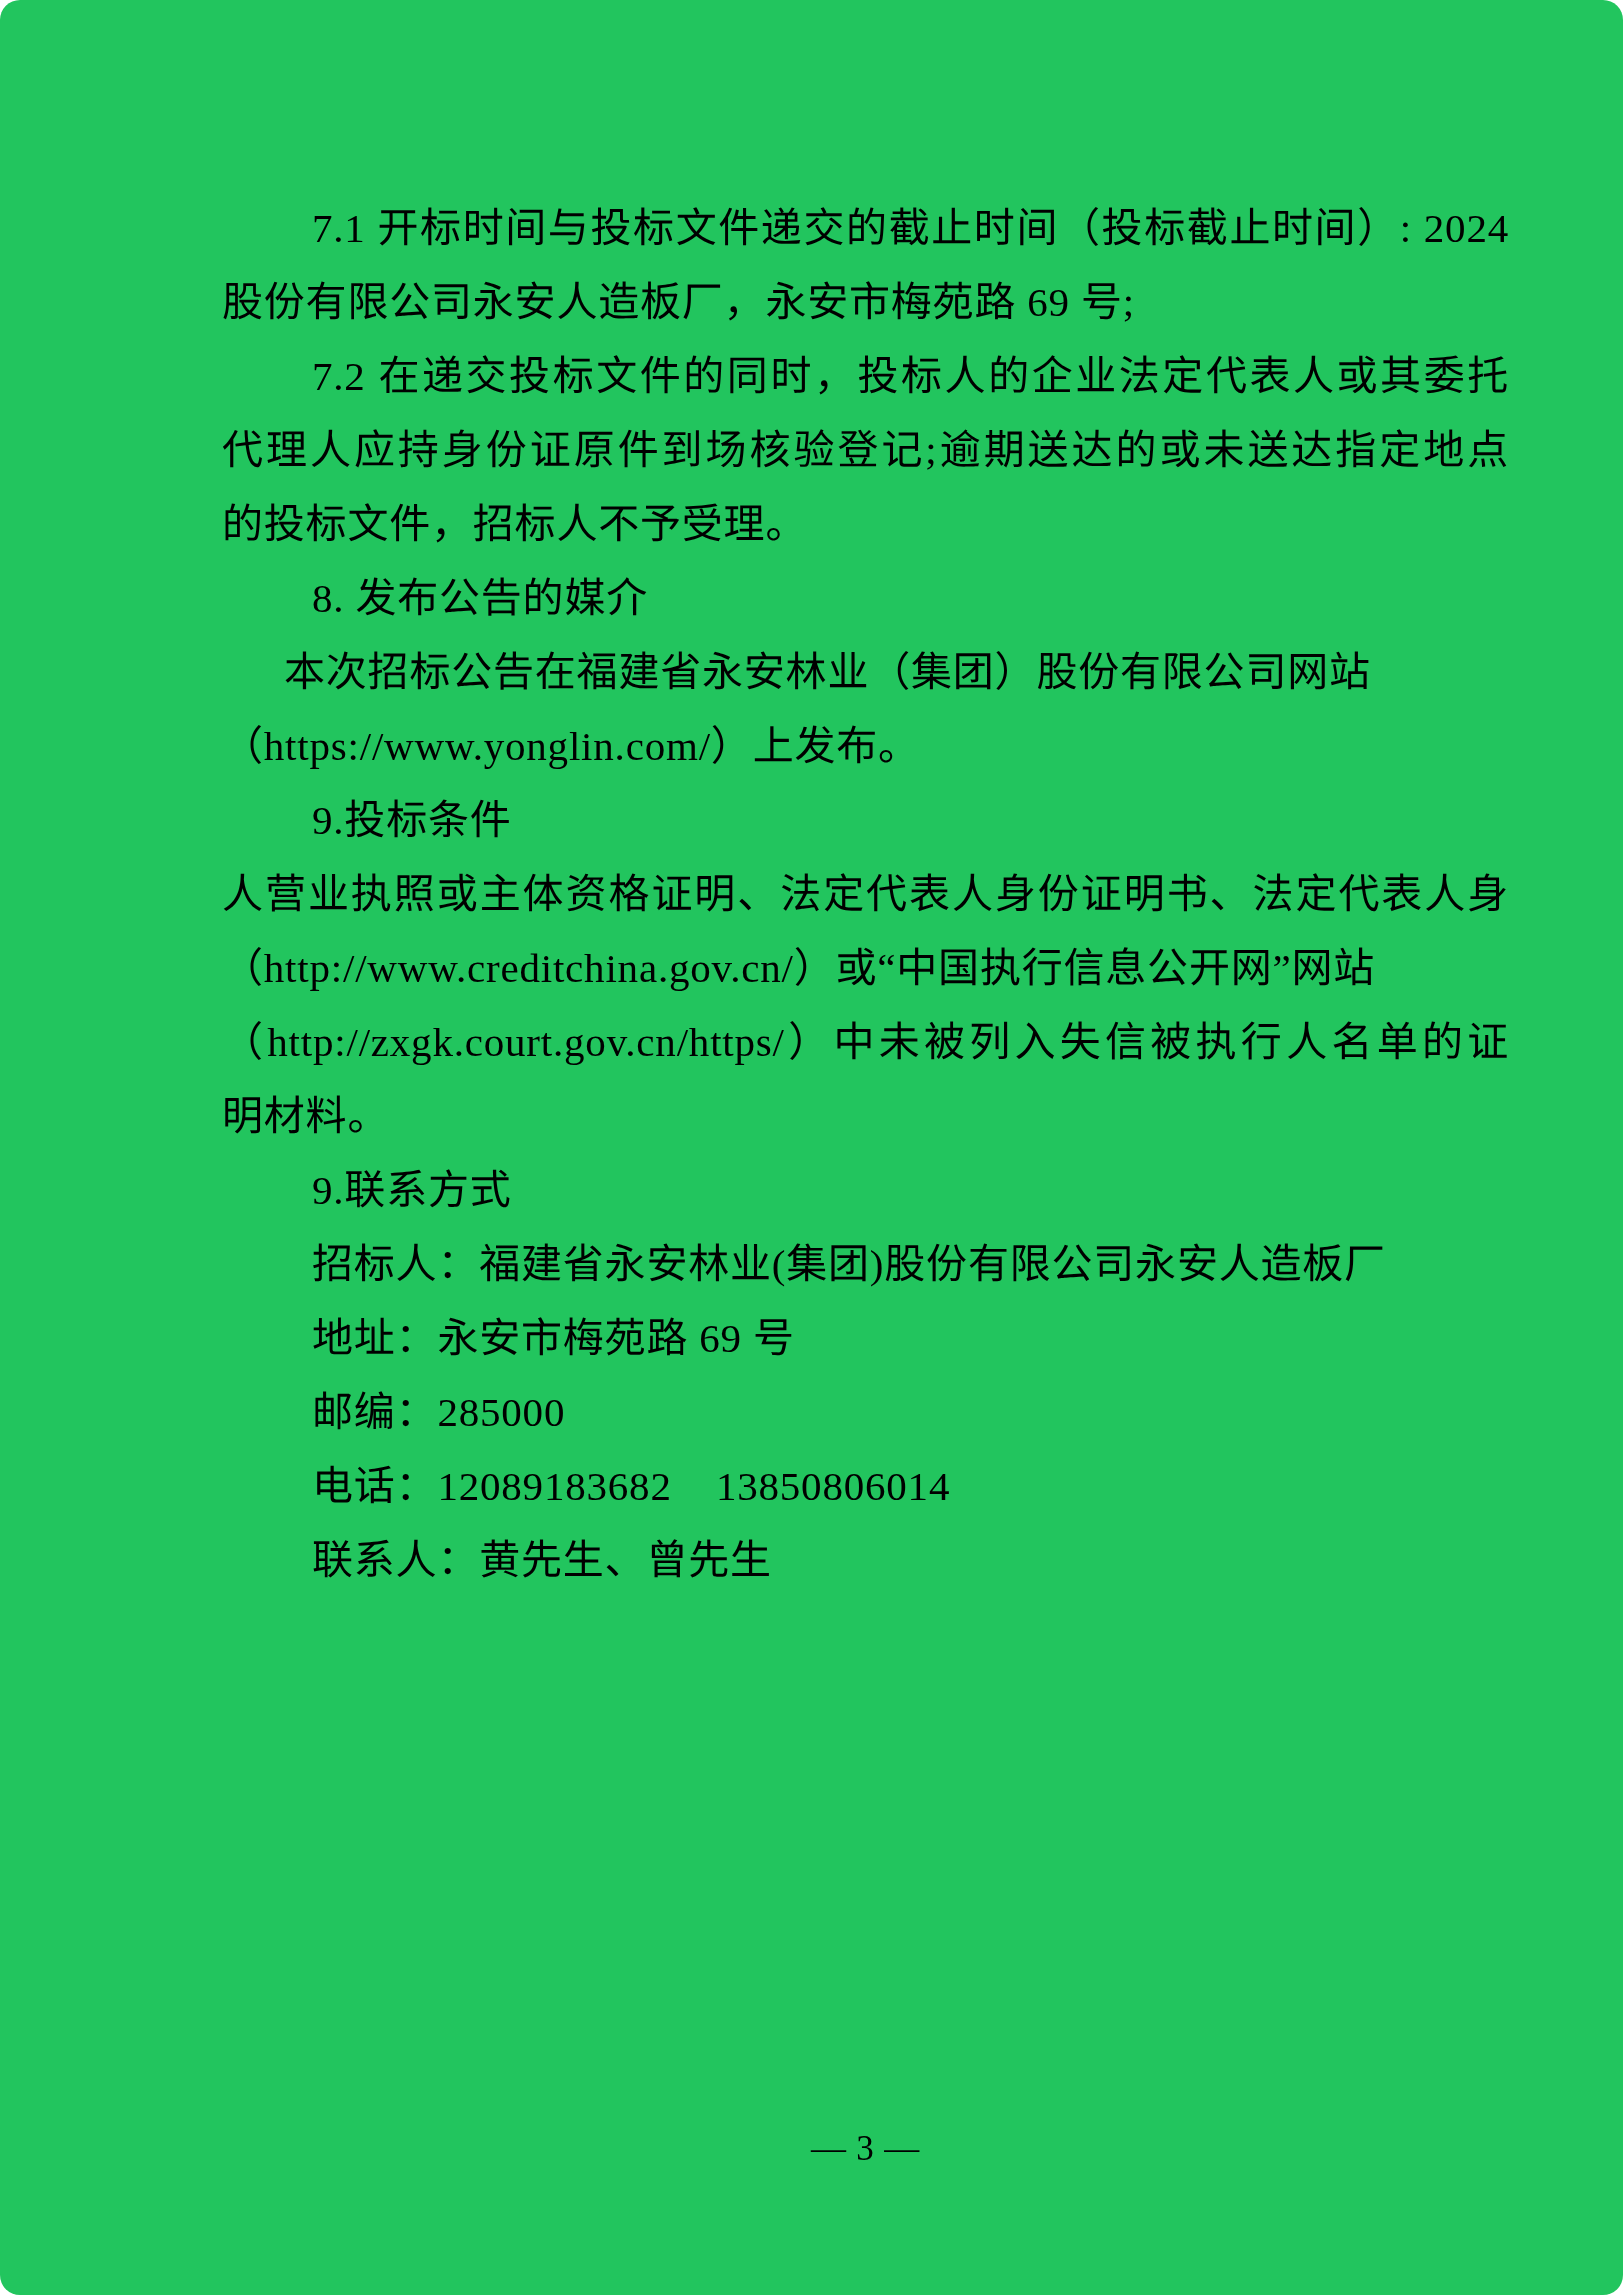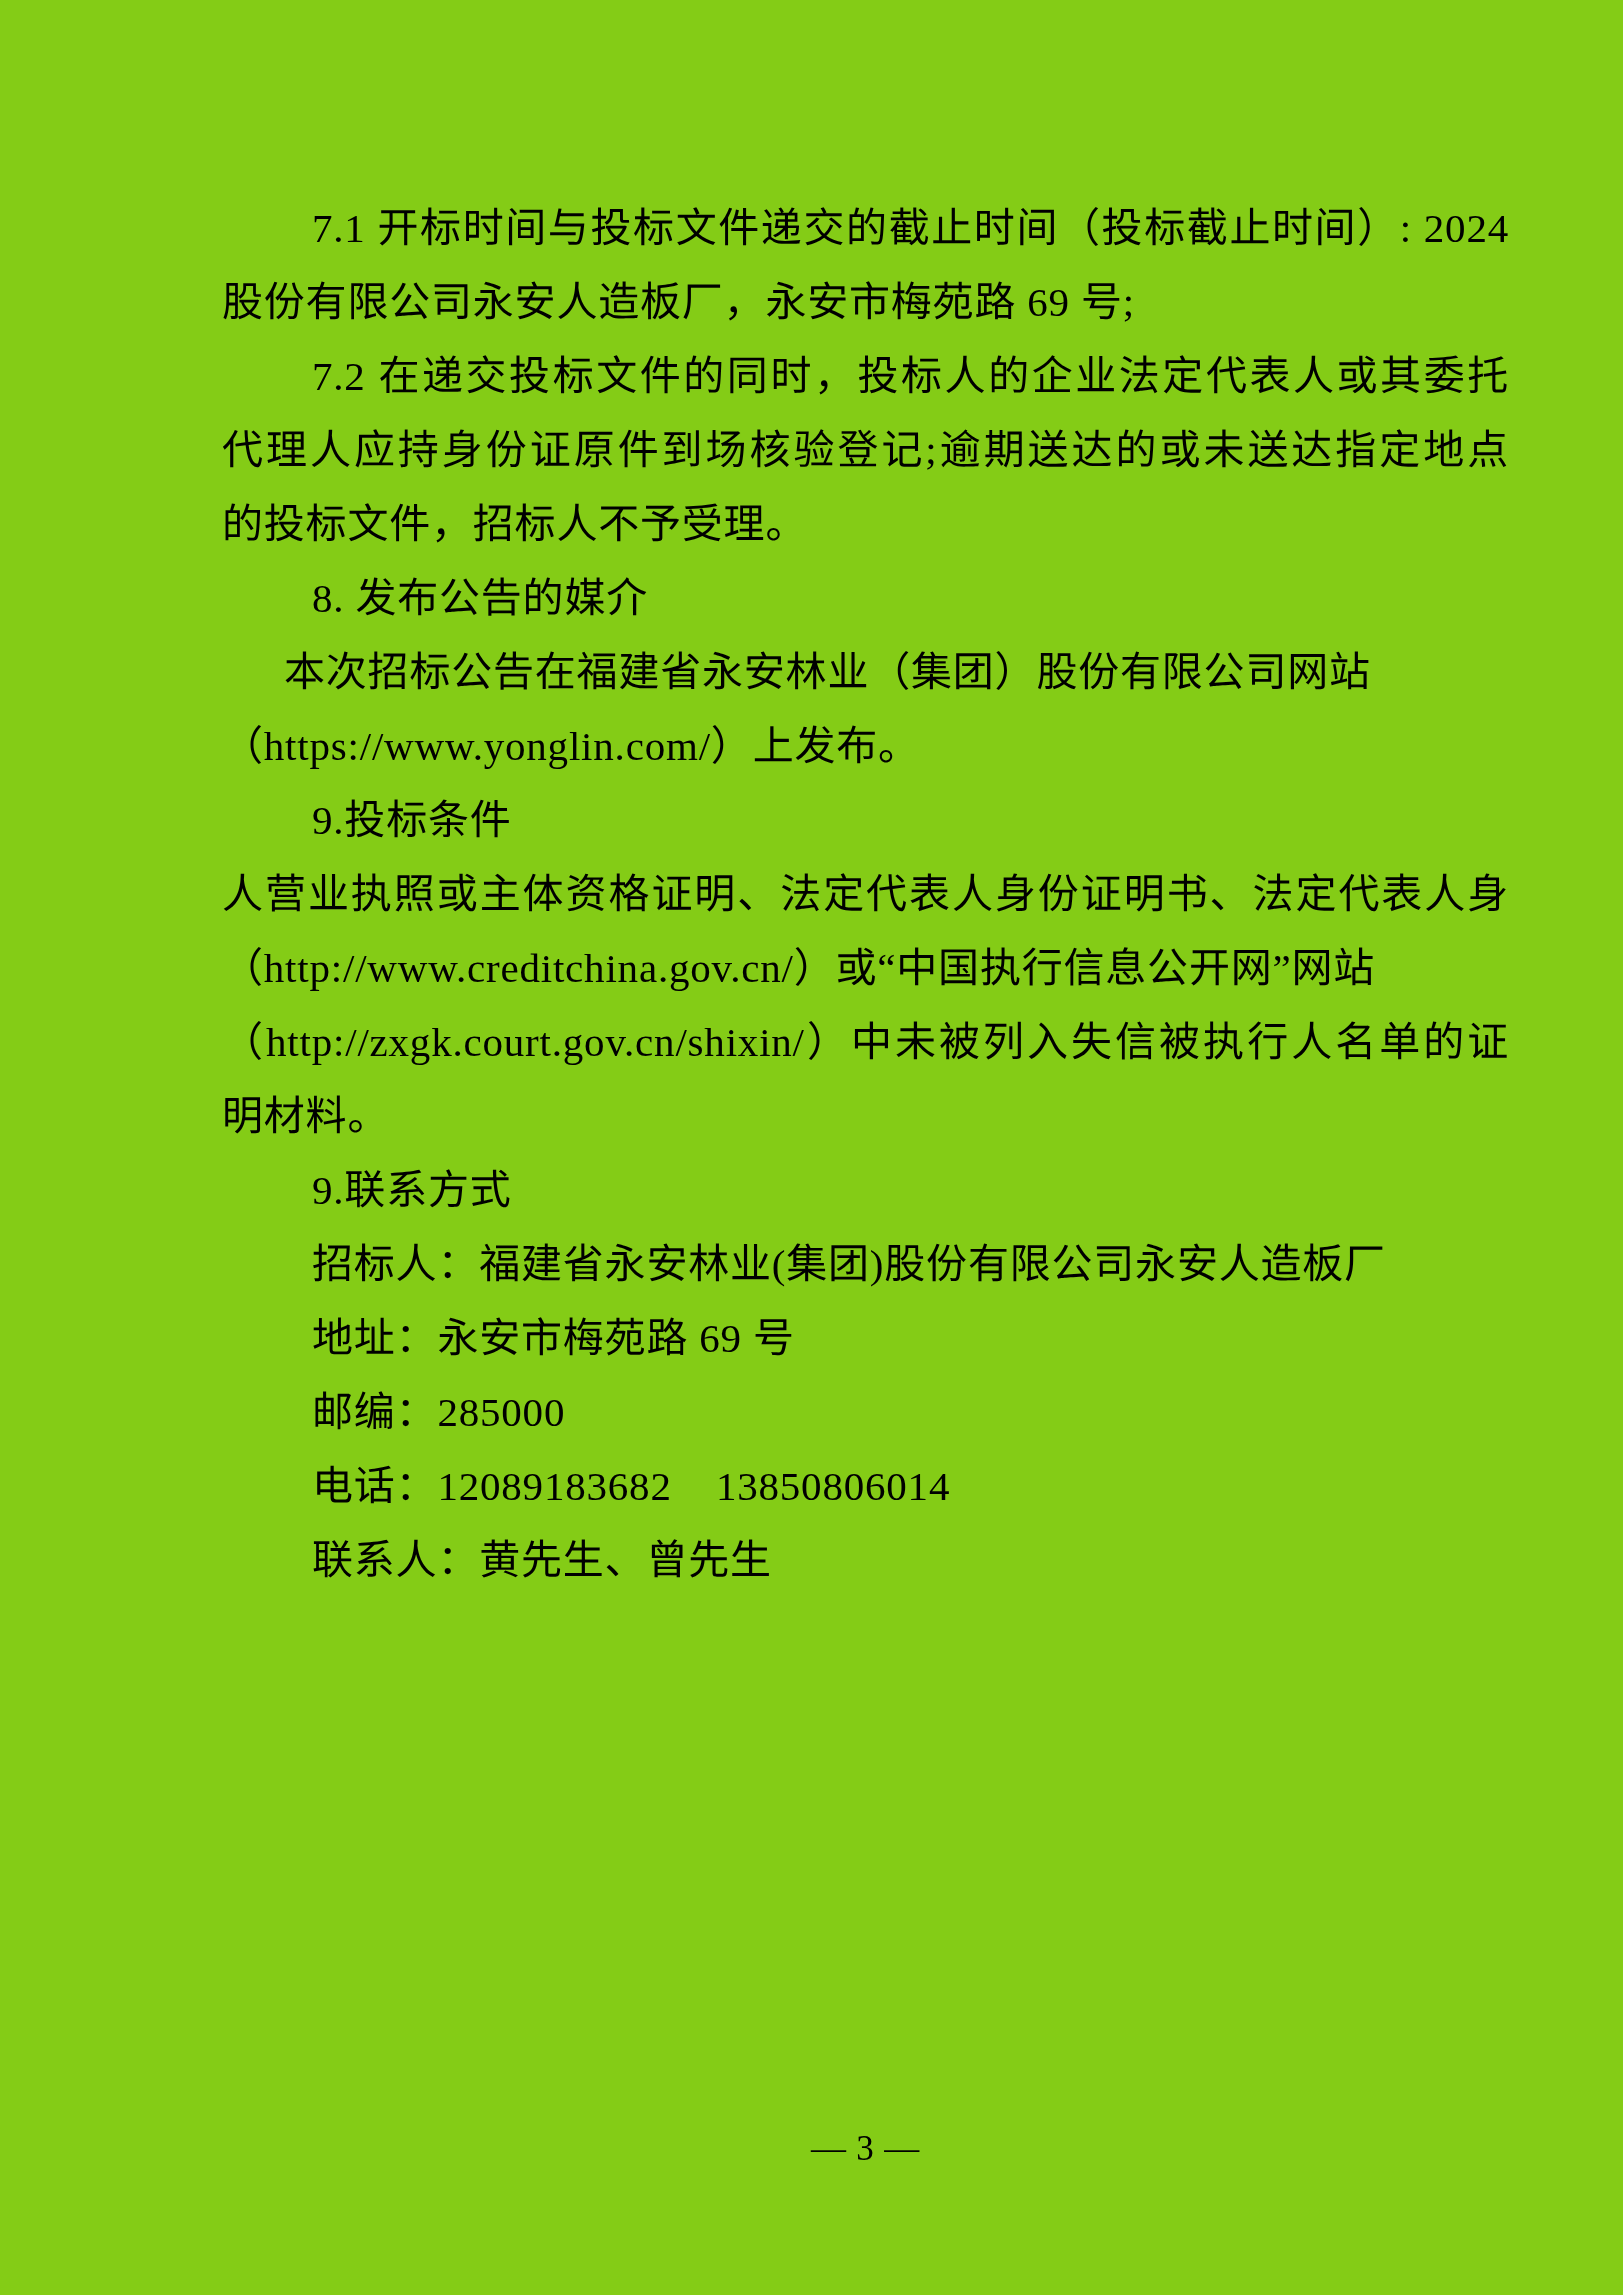--- a/index.html
+++ b/index.html
@@ -5,24 +5,25 @@
 <style>
   html, body {
     margin: 0;
     padding: 0;
     background: #ffffff;
   }
   .page {
     position: relative;
     width: 1623px;
     height: 2295px;
-    background: #84cc16;
+    background: #22c55e;
     color: #000000;
     font-family: "Liberation Serif", "DejaVu Serif", serif;
     overflow: hidden;
+    border-radius: 20px;
   }
   .doc-body {
     position: absolute;
     left: 222px;
     top: 191px;
     width: 1287px;
     font-size: 41px;
     line-height: 74px;
     letter-spacing: 0.8px;
   }
@@ -66,21 +67,21 @@
     <div class="line fill">代理人应持身份证原件到场核验登记;逾期送达的或未送达指定地点</div>
     <div class="line">的投标文件，招标人不予受理。</div>
 
     <div class="line ind">8. 发布公告的媒介</div>
     <div class="line ind-sm">本次招标公告在福建省永安林业（集团）股份有限公司网站</div>
     <div class="line">（https://www.yonglin.com/）上发布。</div>
 
     <div class="line ind">9.投标条件</div>
     <div class="line fill">人营业执照或主体资格证明、法定代表人身份证明书、法定代表人身</div>
     <div class="line">（http://www.creditchina.gov.cn/）或“中国执行信息公开网”网站</div>
-    <div class="line fill">（http://zxgk.court.gov.cn/shixin/）中未被列入失信被执行人名单的证</div>
+    <div class="line fill">（http://zxgk.court.gov.cn/https/）中未被列入失信被执行人名单的证</div>
     <div class="line">明材料。</div>
 
     <div class="line ind">9.联系方式</div>
     <div class="line ind">招标人：福建省永安林业(集团)股份有限公司永安人造板厂</div>
     <div class="line ind">地址：永安市梅苑路 69 号</div>
     <div class="line ind">邮编：285000</div>
     <div class="line ind pre">电话：12089183682    13850806014</div>
     <div class="line ind">联系人：黄先生、曾先生</div>
 
   </div>

